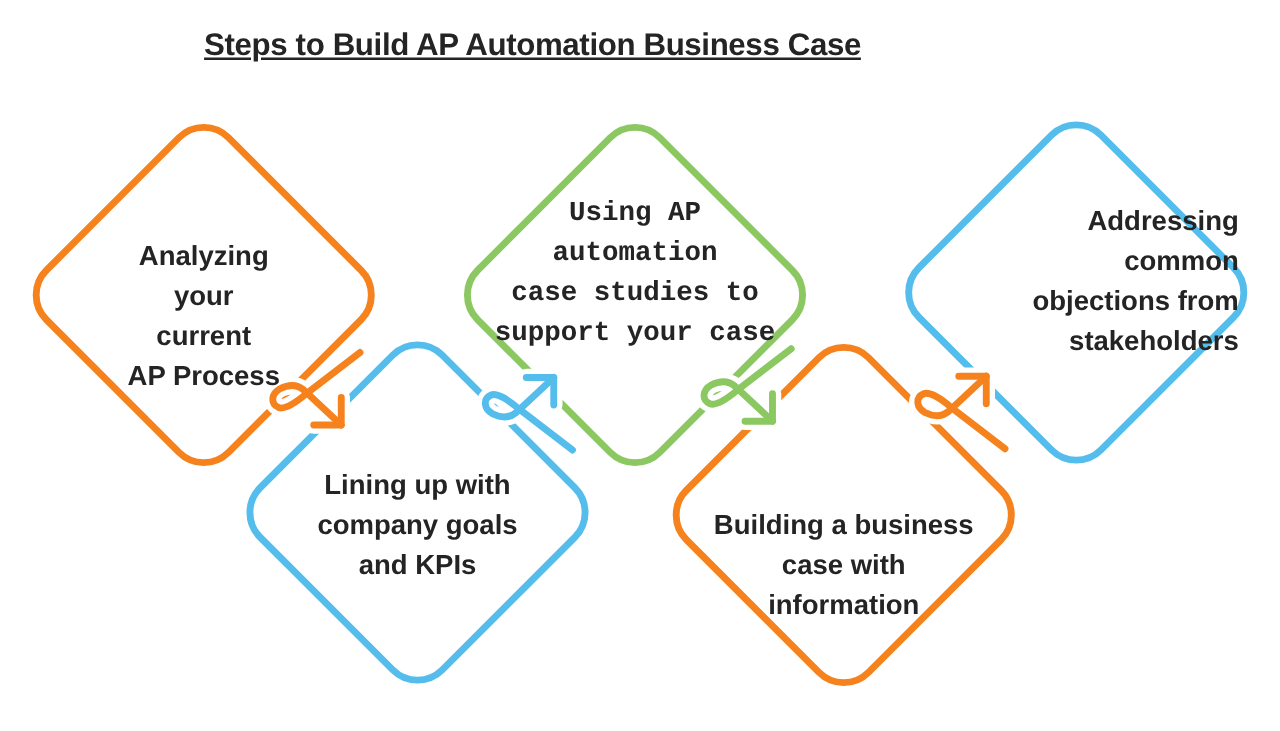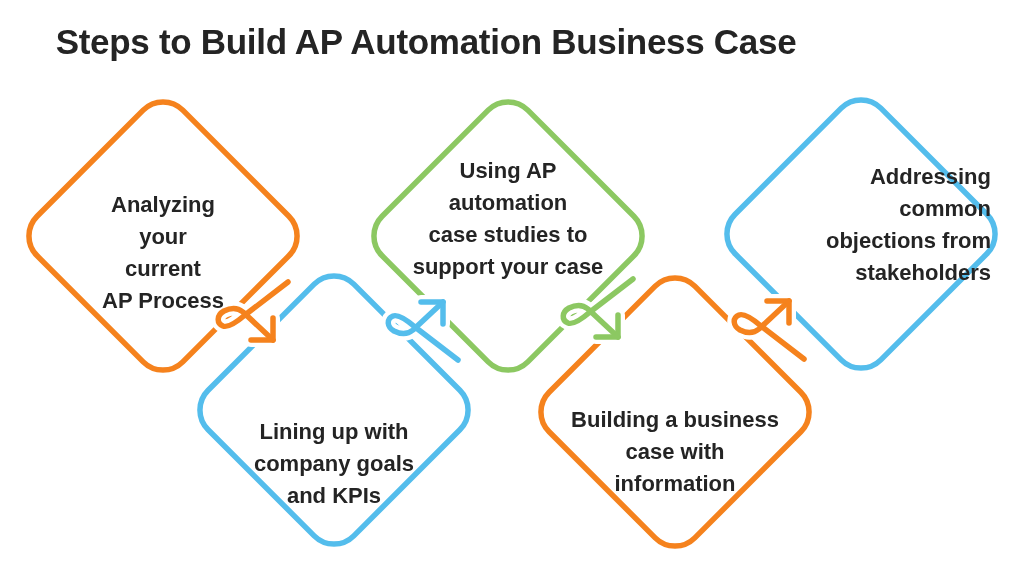--- a/index.html
+++ b/index.html
@@ -11,39 +11,40 @@
   }
   html,body{margin:0;padding:0;}
   body{
     width:1024px;height:585px;position:relative;overflow:hidden;
     background:var(--c-background);
     font-family:"Liberation Sans", sans-serif;
   }
   .page-title{
     position:absolute;left:0;top:22px;width:852px;
     text-align:center;
-    font-size:35px;font-weight:bold;letter-spacing:-0.3px;
+    font-size:25px;font-weight:bold;letter-spacing:-0.3px;
     color:var(--c-text);
+    text-decoration:underline;
   }
   .flow-canvas{position:absolute;left:0;top:0;}
   .flow-canvas .shape{fill:none;stroke-width:5.5;stroke-linecap:round;stroke-linejoin:round;}
   .flow-canvas .casing{fill:none;stroke:#fff;stroke-width:14;stroke-linecap:round;stroke-linejoin:round;}
   .stroke-orange{stroke:var(--c-orange);}
   .stroke-green{stroke:var(--c-green);}
   .stroke-blue{stroke:var(--c-blue);}
   .diamond-label{
     position:absolute;transform:translate(-50%,-50%);
     width:270px;text-align:center;
     font-size:22px;font-weight:bold;line-height:32px;
     color:var(--c-text);
     white-space:pre-line;
   }
   .label-1{left:163px;top:253px;width:200px;}
-  .label-2{left:334px;top:420px;width:240px;margin-top:44px;}
-  .label-3{left:508px;top:219px;width:260px;}
+  .label-2{left:334px;top:420px;width:240px;}
+  .label-3{left:508px;top:219px;width:260px;font-family:Liberation Mono, monospace;}
   .label-4{left:675px;top:452px;width:270px;}
   .label-5{left:861px;top:225px;width:260px;text-align:right;}
 </style>
 </head>
 <body>
 
 <div class="page-title">Steps to Build AP Automation Business Case</div>
 
 <svg class="flow-canvas" width="1024" height="585" viewBox="0 0 1024 585" xmlns="http://www.w3.org/2000/svg">
 

